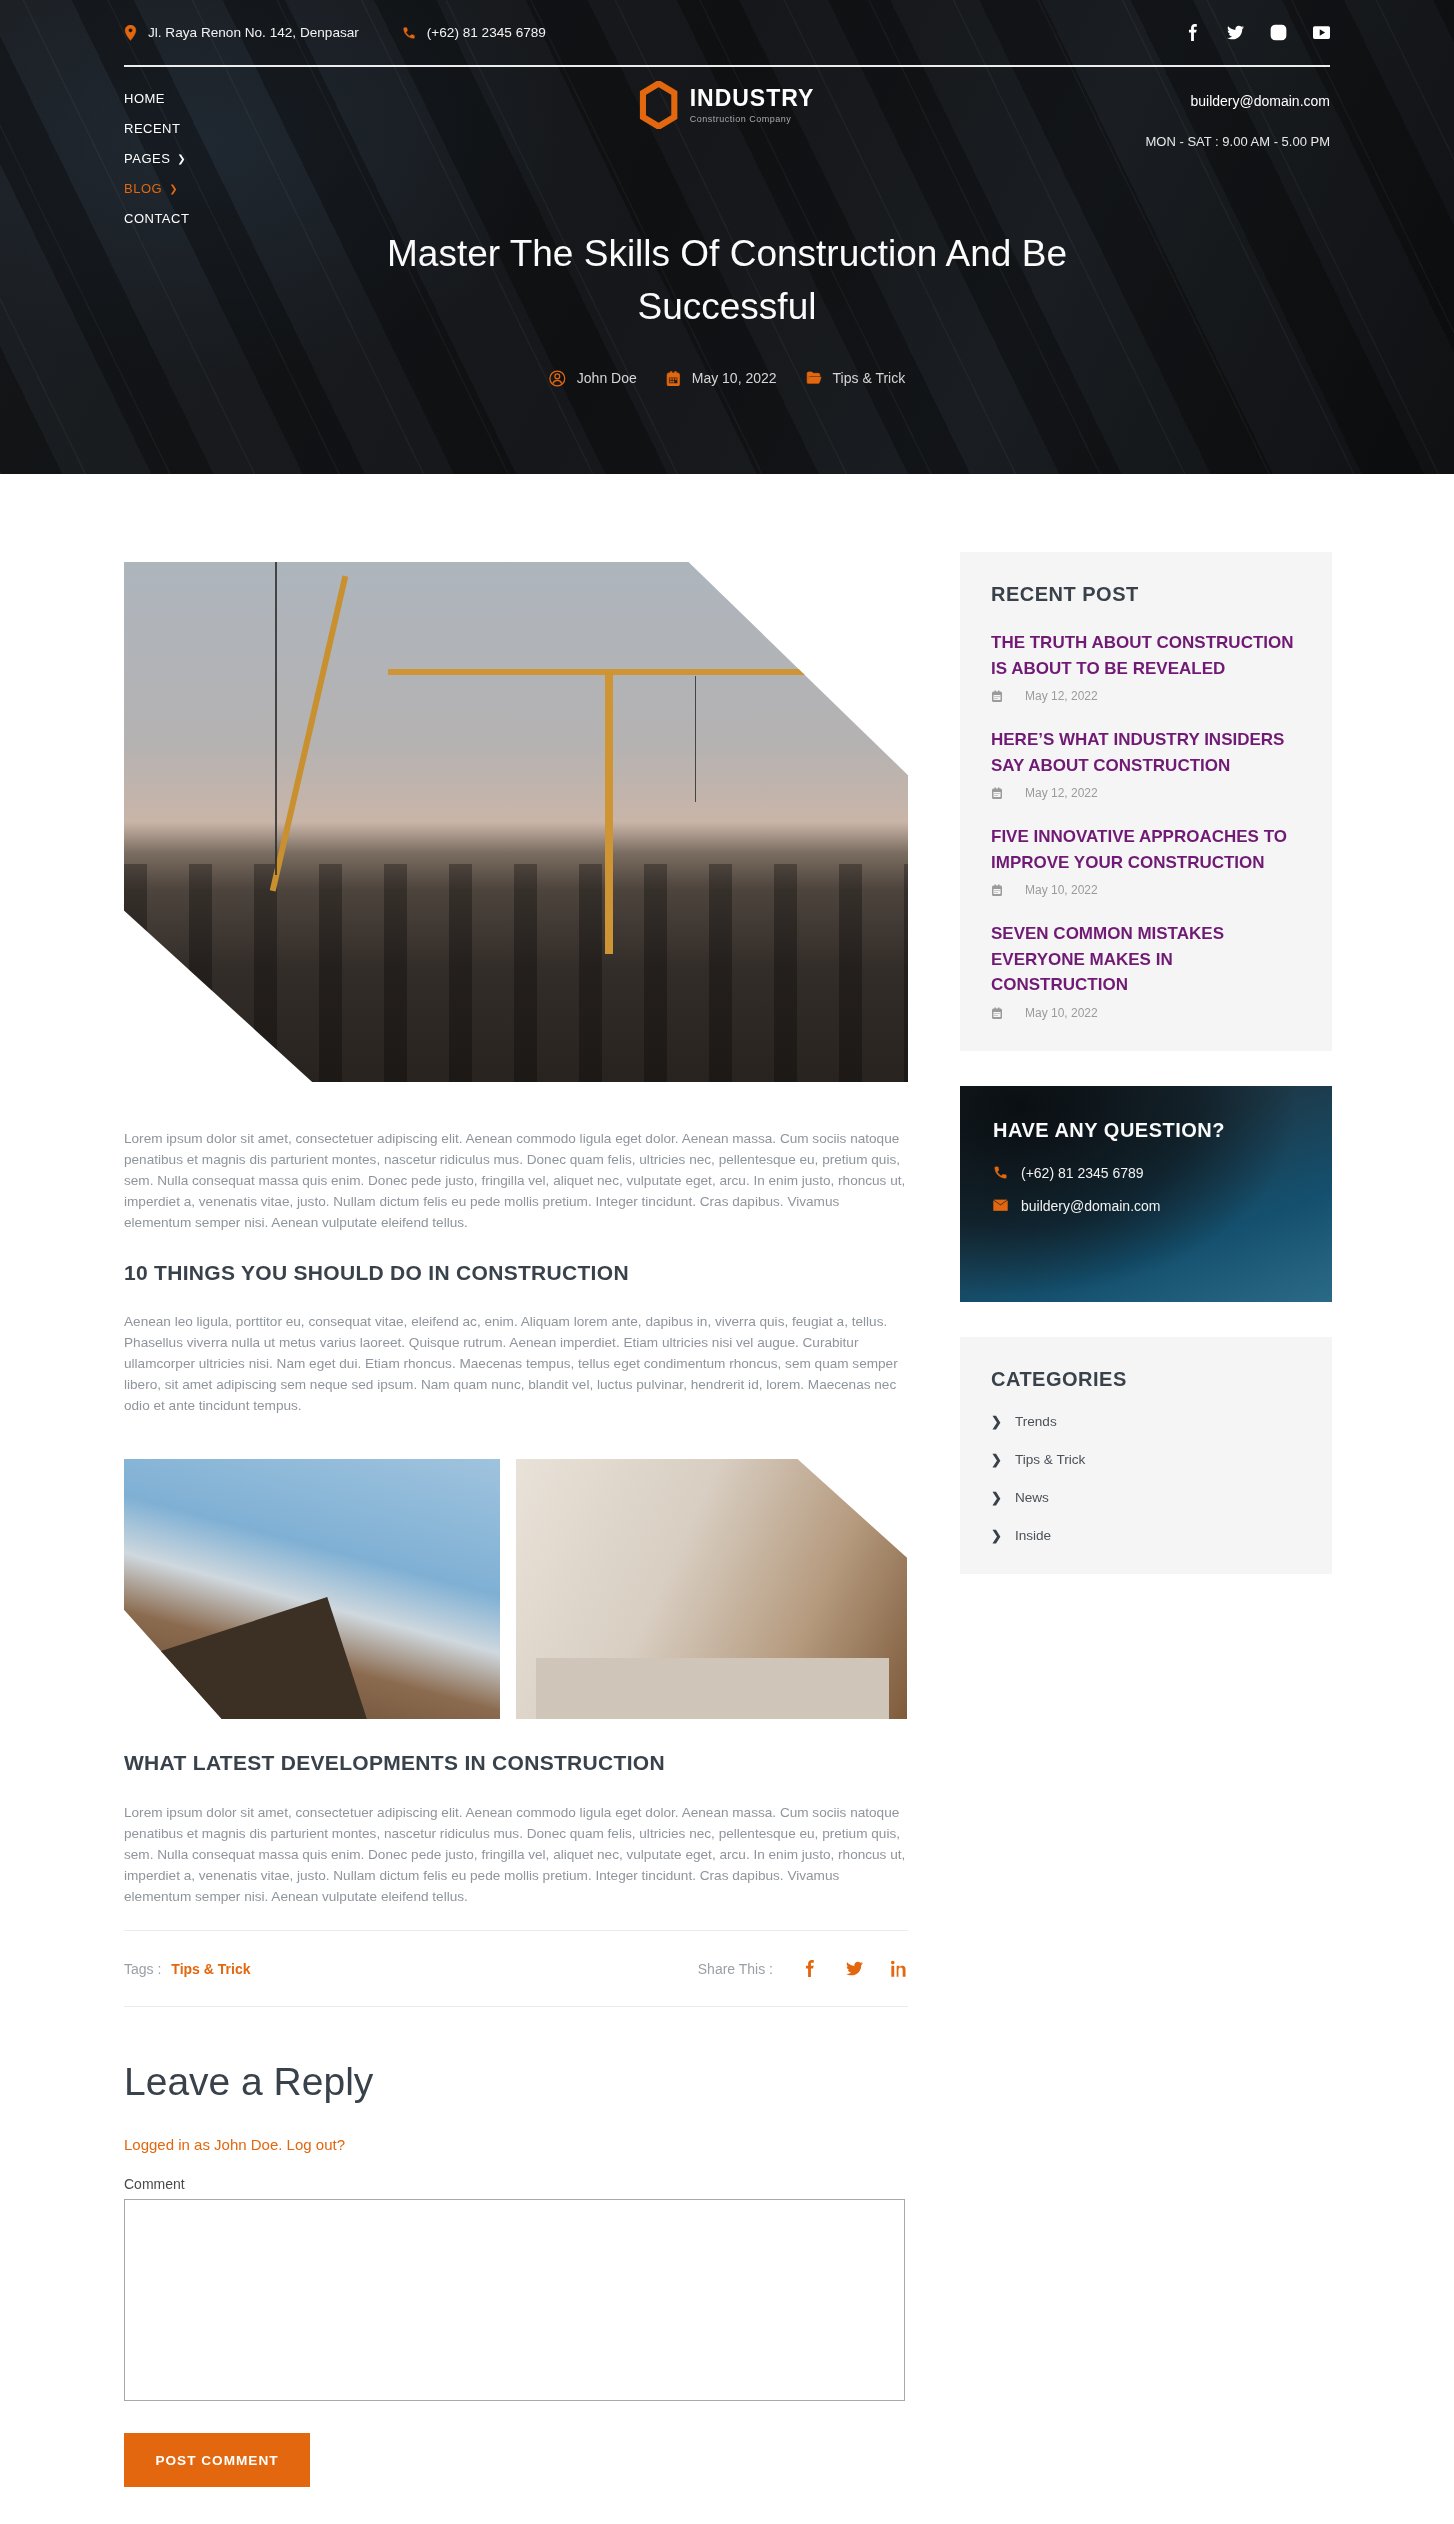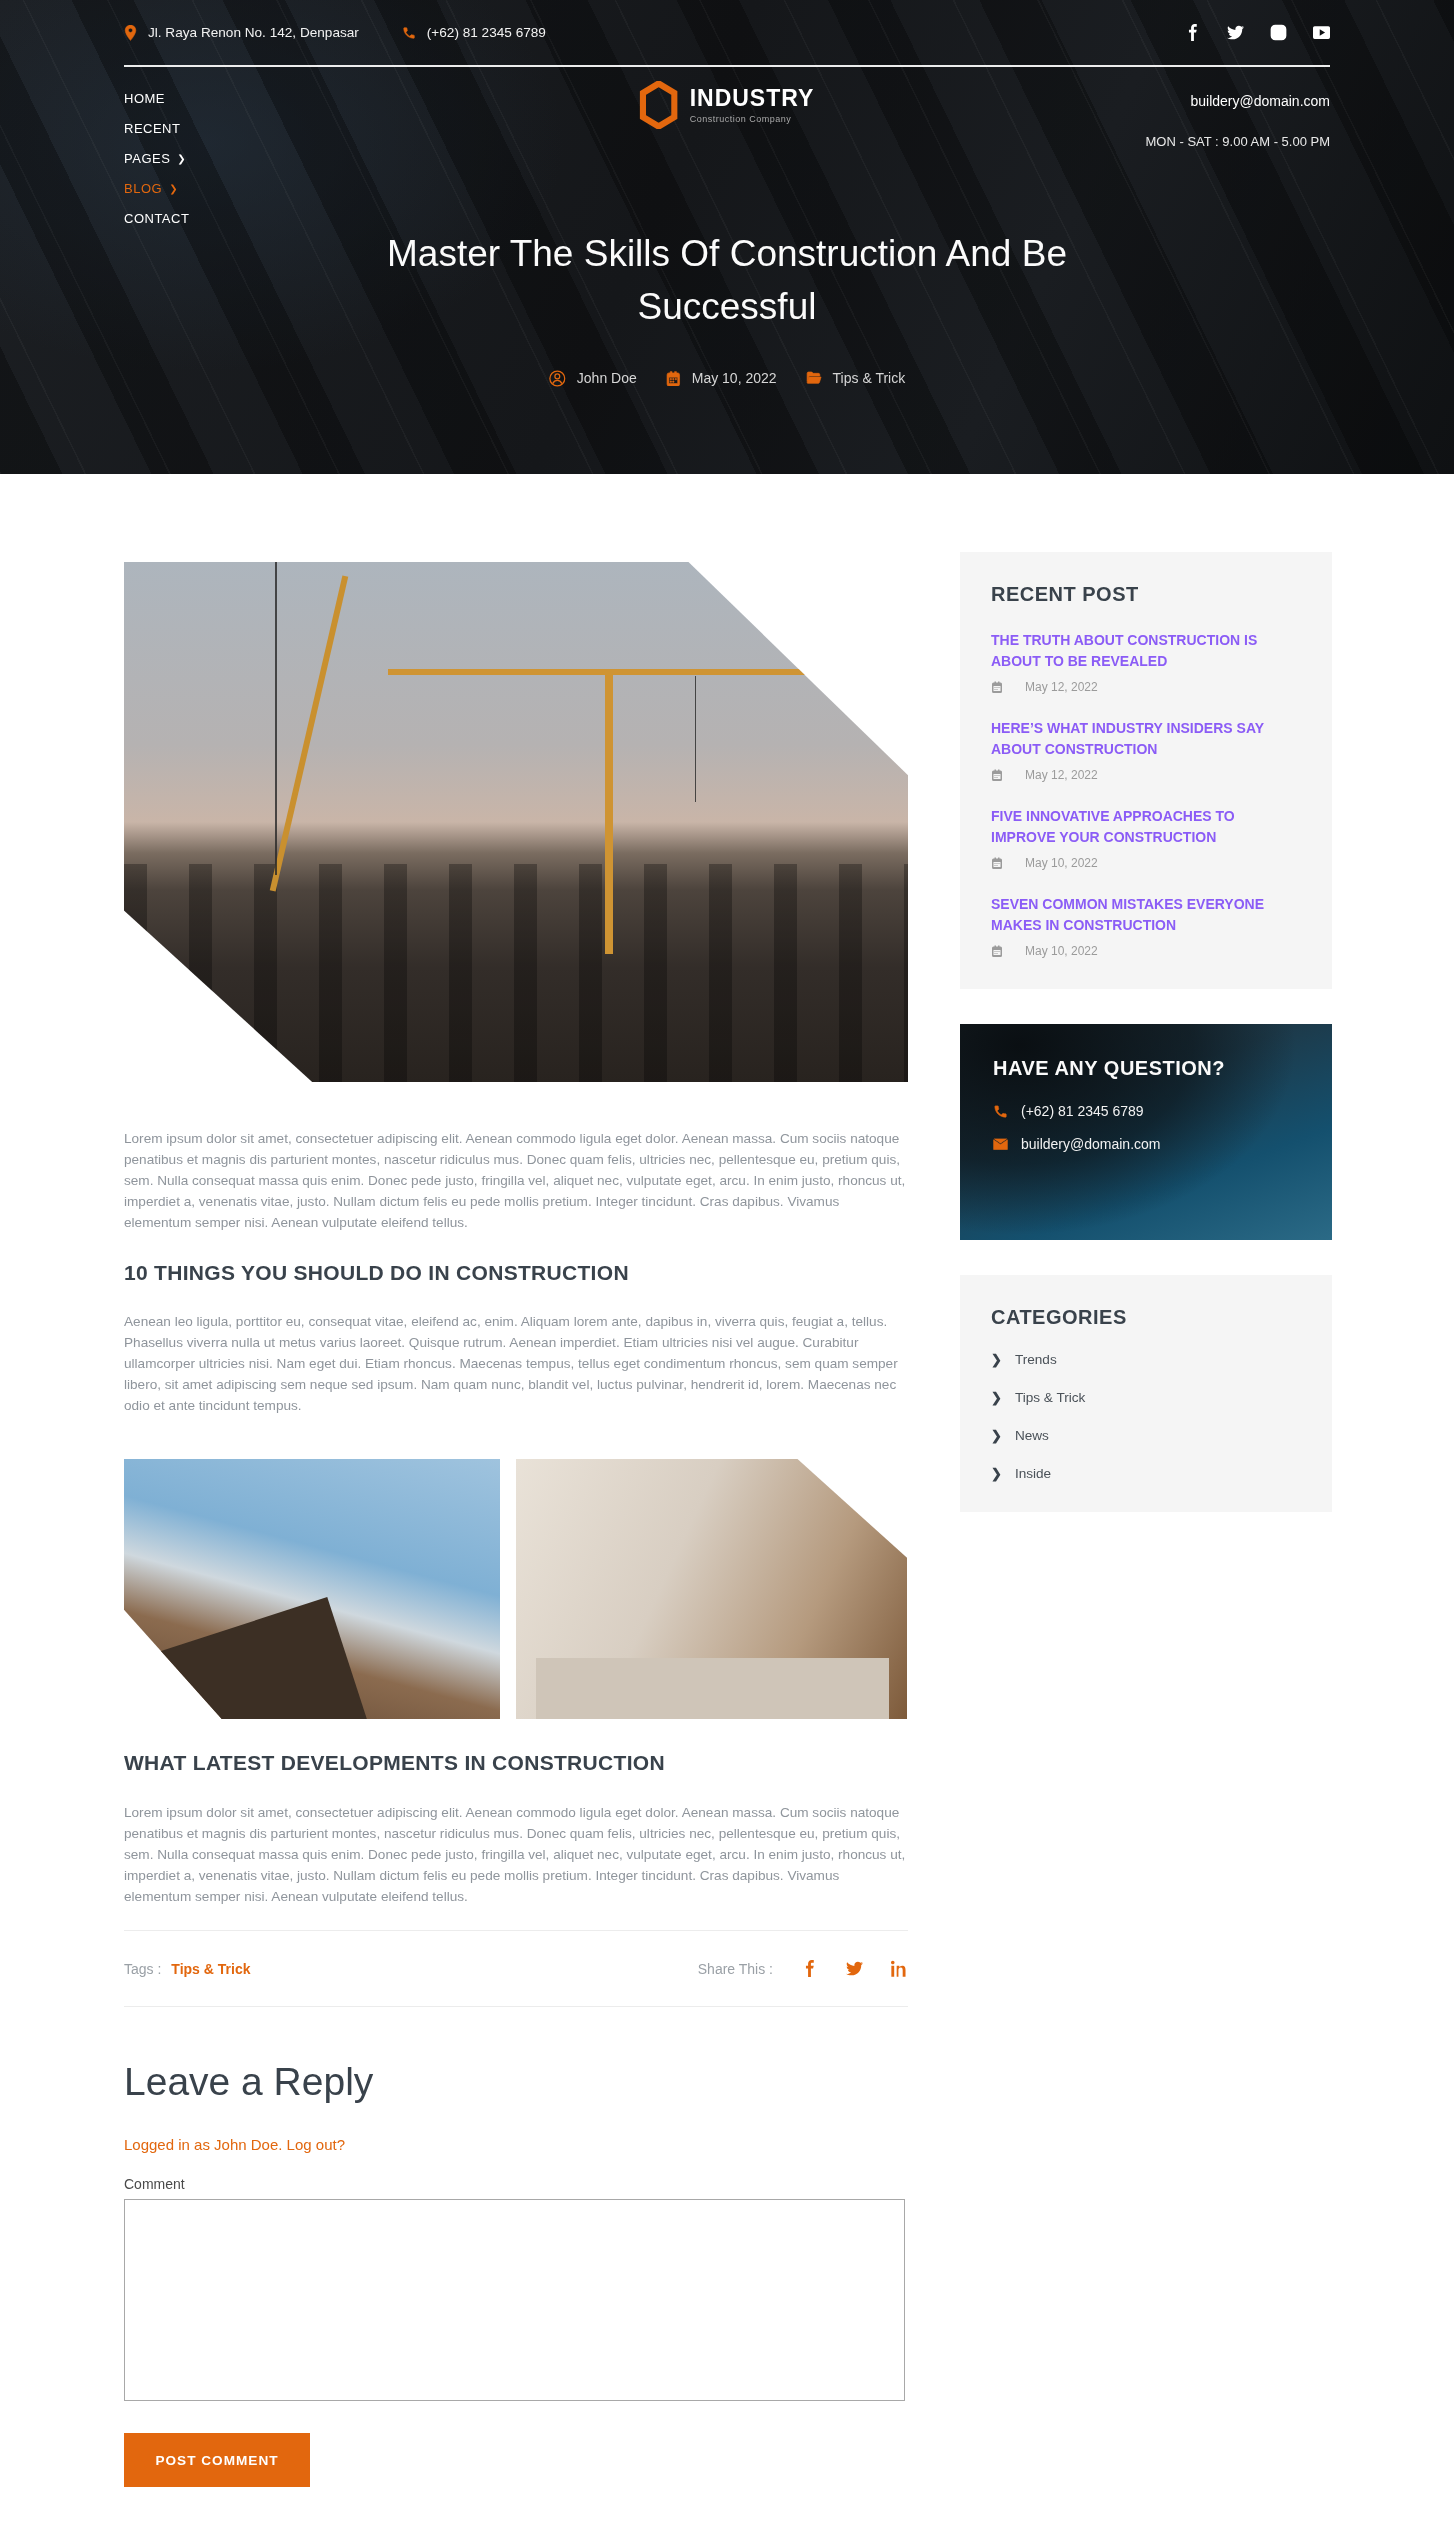--- a/index.html
+++ b/index.html
@@ -74,21 +74,21 @@
   .comment-box{margin-top:7px;width:781px;height:202px;border:1.5px solid #a8a8a8;background:#fff;
     font-size:14px;padding:10px;box-sizing:border-box;resize:none;}
   .post-btn{margin-top:30px;width:186px;height:54px;background:#E2670E;color:#fff;border:none;
     font-size:13.6px;font-weight:700;letter-spacing:1px;cursor:pointer;}
 
   
   .sidebar{padding-top:78px;}
   .card{background:#F5F5F5;padding:31px;margin-bottom:35px;}
   .card-title{font-size:20px;font-weight:700;letter-spacing:0.5px;color:#39424B;}
   .rp-item{margin-top:24px;cursor:pointer;}
-  .rp-title{font-size:14px;font-weight:700;line-height:1.5;color:#8b5cf6;}
+  .rp-title{font-size:17px;font-weight:700;line-height:1.5;color:#701a75;}
   .rp-date{margin-top:8px;display:flex;align-items:center;gap:22px;font-size:12px;color:#9b9b9b;}
   .cal-gray{fill:#9b9b9b;width:12px;height:12px;}
   .q-card{height:216px;box-sizing:border-box;padding:33px;margin-bottom:35px;color:#fff;
     background-image:
       radial-gradient(384px 263px at 16% 10%, rgba(8,12,15,.93) 0%, rgba(8,12,15,.55) 45%, rgba(8,12,15,0) 72%),
       linear-gradient(160deg,#27343c 0%,#1d3a4a 35%,#14506e 68%,#2b6a86 100%);}
   .q-title{font-size:20px;font-weight:700;letter-spacing:0.5px;color:#fafafa;}
   .q-text{margin-top:21px;font-size:14px;line-height:22px;color:#c3c9ce;}
   .q-row{display:flex;align-items:center;gap:13px;margin-top:23px;font-size:14px;color:#f2f2f2;}
   .cat-item{margin-top:23px;display:flex;align-items:center;gap:13px;cursor:pointer;}

